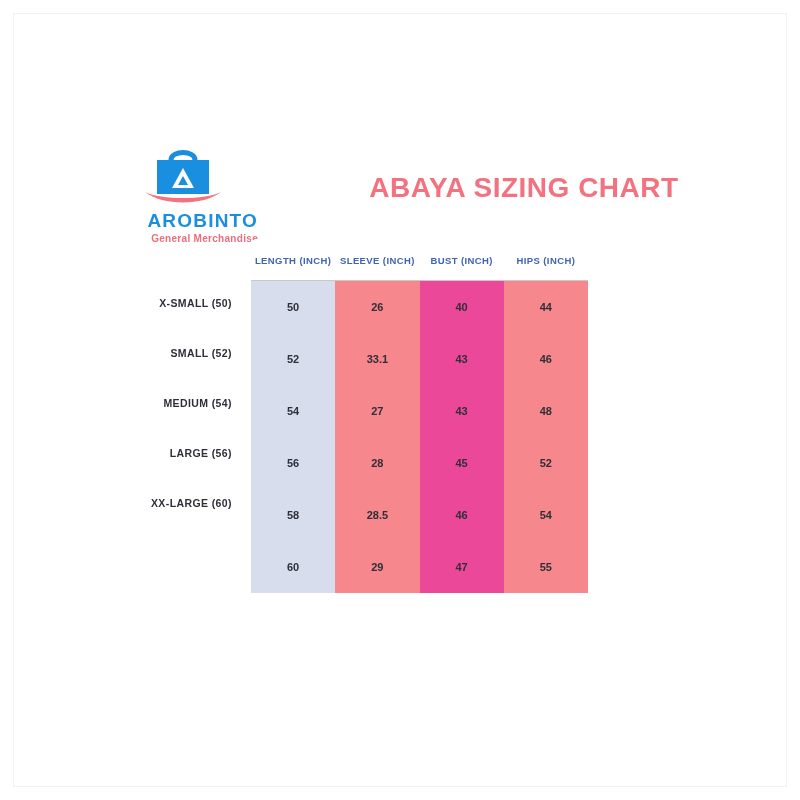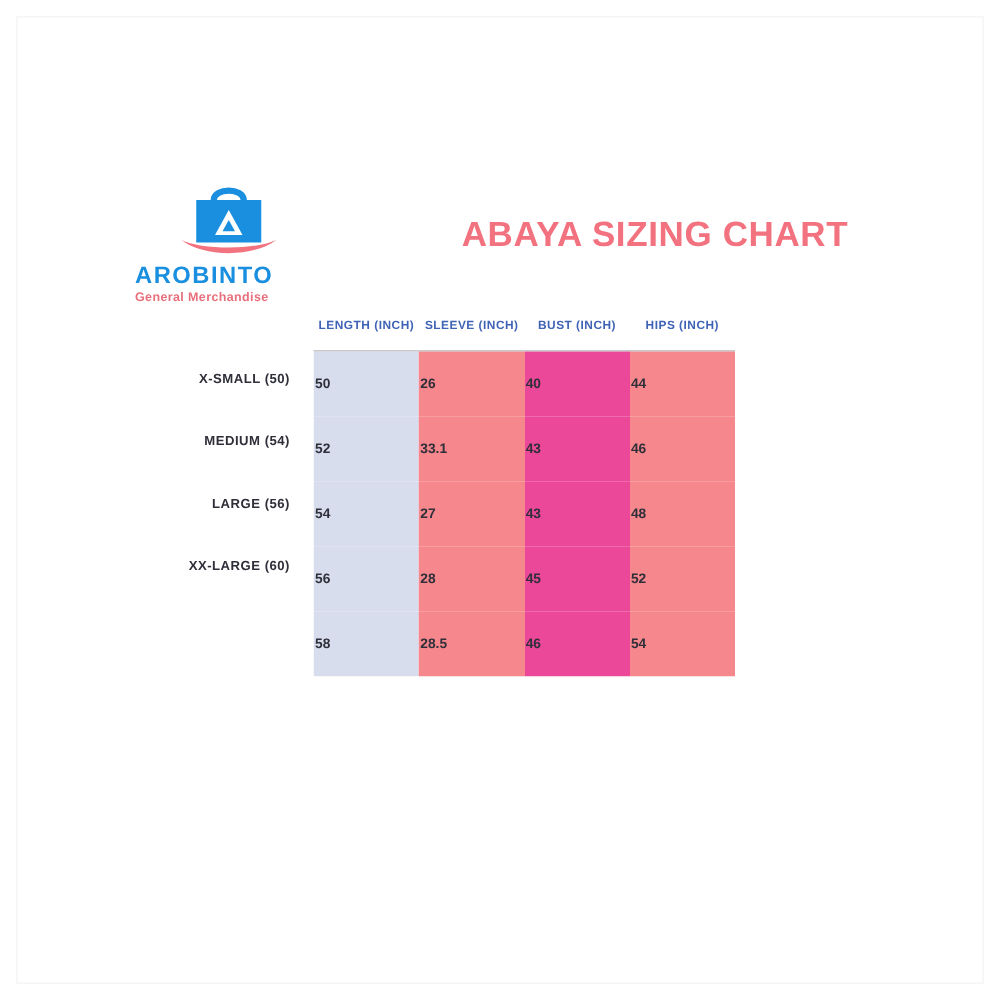--- a/index.html
+++ b/index.html
@@ -41,21 +41,21 @@
     top: 118px;
     width: 772px;
     height: 110px;
   }
 
   #logo-block {
     position: absolute;
     left: 94px;
     top: 12px;
     width: 150px;
-    text-align: left;
+    text-align: right;
   }
 
   #logo-mark {
     width: 92px;
     height: 64px;
     margin: 0 auto;
     position: relative;
   }
 
   #brand-name {
@@ -127,20 +127,21 @@
     padding-right: 12px;
     font-size: 10.5px;
     font-weight: bold;
     letter-spacing: 0.4px;
     color: #2f2f3a;
     box-sizing: border-box;
   }
 
   .data-cell {
     height: 50px;
+    text-align: center;
     vertical-align: middle;
     font-size: 11px;
     font-weight: bold;
     color: #2f2f3a;
   }
 
   .col-length { background: #d8ddee; }
   .col-sleeve { background: #f6878c; }
   .col-bust   { background: #ec4899; }
   .col-hips   { background: #f6878c; }
@@ -170,20 +171,21 @@
         </div>
         <div id="brand-name">AROBINTO</div>
         <div id="brand-tagline">General Merchandise</div>
       </div>
 
       <div id="chart-title">ABAYA SIZING CHART</div>
     </div>
 
     <div id="row-labels">
       <div class="row-label">X-SMALL (50)</div>
+      <div class="row-label">SMALL (52)</div>
       <div class="row-label">MEDIUM (54)</div>
       <div class="row-label">LARGE (56)</div>
       <div class="row-label">XX-LARGE (60)</div>
     </div>
 
     <div id="table-wrap">
       <table class="sizing">
         <thead>
           <tr>
             <th class="hdr-cell">LENGTH (INCH)</th>
@@ -216,18 +218,24 @@
             <td class="data-cell col-sleeve">28</td>
             <td class="data-cell col-bust">45</td>
             <td class="data-cell col-hips">52</td>
           </tr>
           <tr>
             <td class="data-cell col-length">58</td>
             <td class="data-cell col-sleeve">28.5</td>
             <td class="data-cell col-bust">46</td>
             <td class="data-cell col-hips">54</td>
           </tr>
+          <tr>
+            <td class="data-cell col-length">60</td>
+            <td class="data-cell col-sleeve">29</td>
+            <td class="data-cell col-bust">47</td>
+            <td class="data-cell col-hips">55</td>
+          </tr>
         </tbody>
       </table>
     </div>
 
   </div>
 </div>
 
 </body></html>

